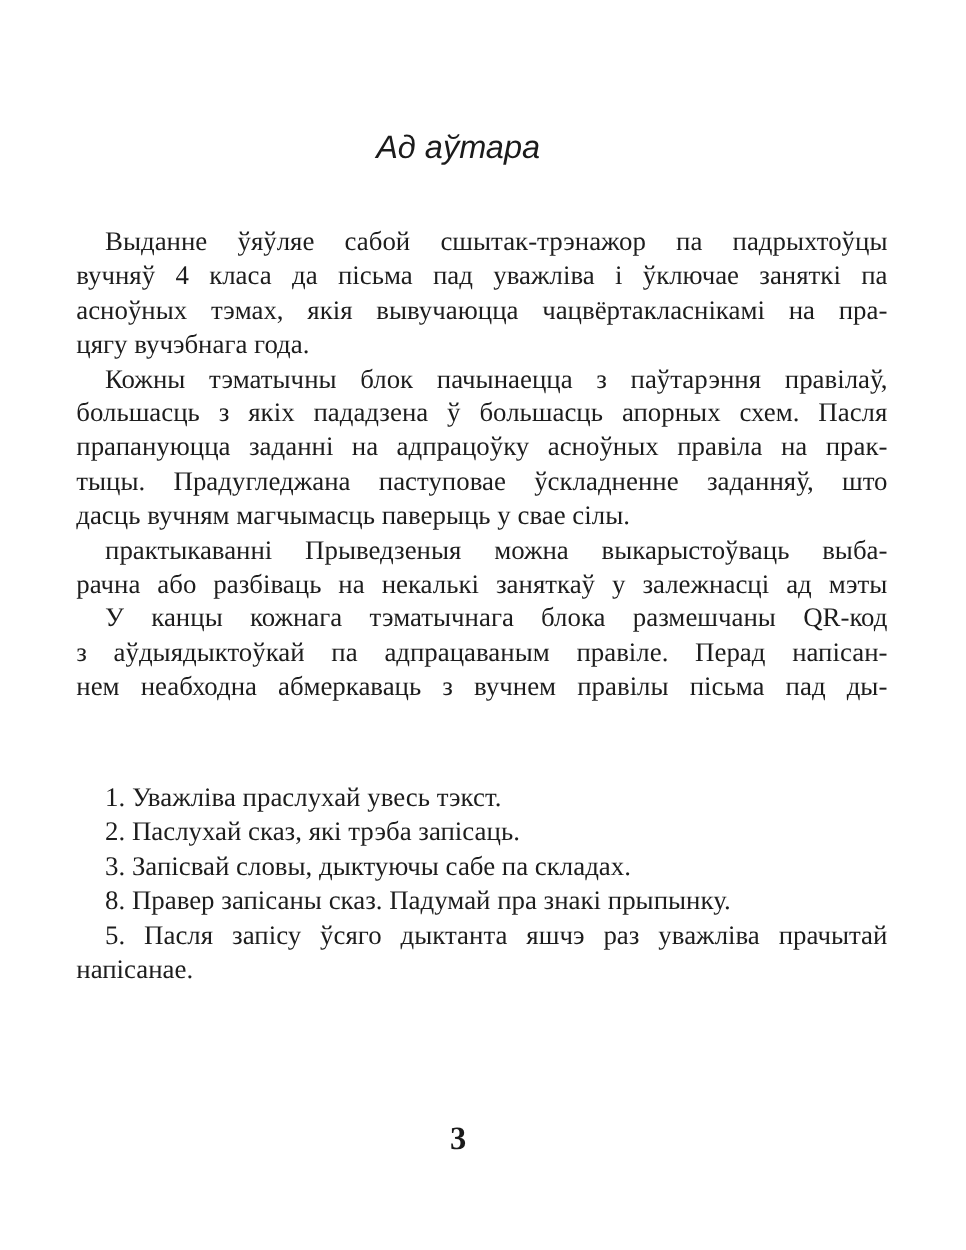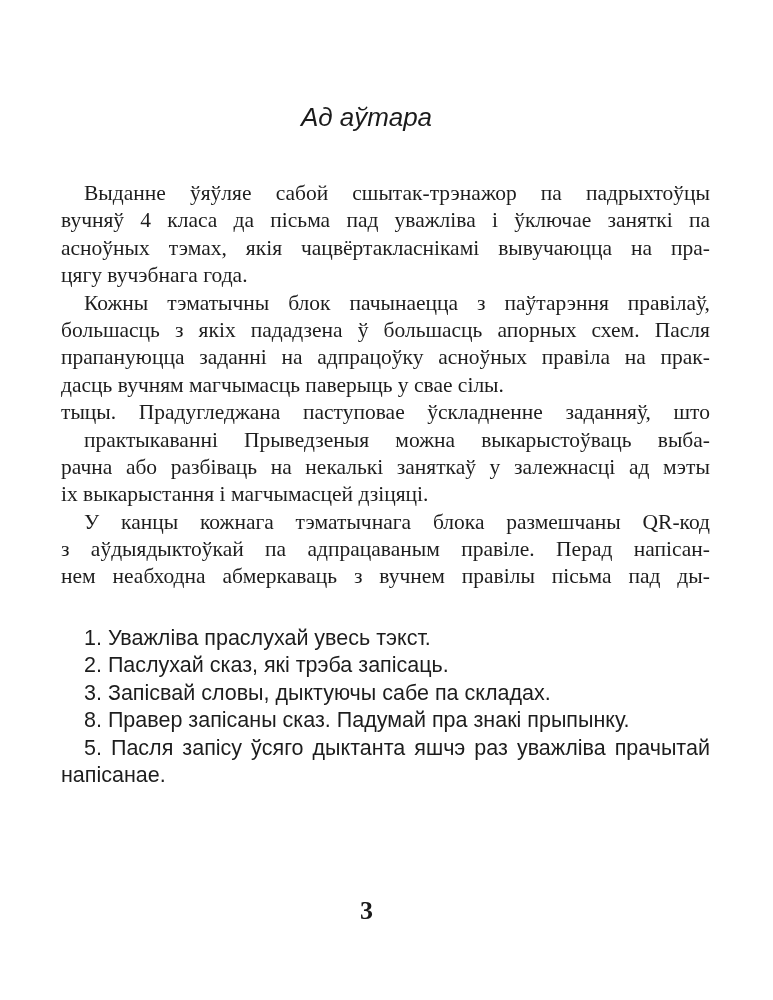--- a/index.html
+++ b/index.html
@@ -36,21 +36,21 @@
     font-size: 21.5px;
     line-height: 27.4px;
     color: #1d1d1d;
     margin-top: 43px;
   }
   .rules {
     position: absolute;
     left: 61px;
     top: 625px;
     width: 649px;
-    font-family: Liberation Sans, sans-serif;
+    font-family: Liberation Serif, serif;
     font-size: 21.5px;
     line-height: 27.4px;
     color: #1d1d1d;
   }
   .ln {
     height: 27.4px;
     white-space: nowrap;
     box-sizing: border-box;
     width: 100%;
   }
@@ -102,22 +102,22 @@
           <span>уважліва</span>
           <span>і</span>
           <span>ўключае</span>
           <span>заняткі</span>
           <span>па</span>
         </div>
       <div class="ln j">
           <span>асноўных</span>
           <span>тэмах,</span>
           <span>якія</span>
+          <span>вывучаюцца</span>
           <span>чацвёртакласнікамі</span>
-          <span>вывучаюцца</span>
           <span>на</span>
           <span>пра-</span>
         </div>
       <div class="ln">цягу вучэбнага года.</div>
     </div>
     <div class="para">
       <div class="ln j ind">
           <span>Кожны</span>
           <span>тэматычны</span>
           <span>блок</span>
@@ -140,29 +140,29 @@
       <div class="ln j">
           <span>прапануюцца</span>
           <span>заданні</span>
           <span>на</span>
           <span>адпрацоўку</span>
           <span>асноўных</span>
           <span>правіла</span>
           <span>на</span>
           <span>прак-</span>
         </div>
-      <div class="ln">дасць вучням магчымасць паверыць у свае сілы.</div>
       <div class="ln j">
           <span>тыцы.</span>
           <span>Прадугледжана</span>
           <span>паступовае</span>
           <span>ўскладненне</span>
           <span>заданняў,</span>
           <span>што</span>
         </div>
+      <div class="ln">дасць вучням магчымасць паверыць у свае сілы.</div>
     </div>
     <div class="para">
       <div class="ln j ind">
           <span>практыкаванні</span>
           <span>Прыведзеныя</span>
           <span>можна</span>
           <span>выкарыстоўваць</span>
           <span>выба-</span>
         </div>
       <div class="ln j">
@@ -170,21 +170,20 @@
           <span>або</span>
           <span>разбіваць</span>
           <span>на</span>
           <span>некалькі</span>
           <span>заняткаў</span>
           <span>у</span>
           <span>залежнасці</span>
           <span>ад</span>
           <span>мэты</span>
         </div>
-      <div class="ln">іх выкарыстання і магчымасцей дзіцяці.</div>
     </div>
     <div class="para">
       <div class="ln j ind">
           <span>У</span>
           <span>канцы</span>
           <span>кожнага</span>
           <span>тэматычнага</span>
           <span>блока</span>
           <span>размешчаны</span>
           <span>QR-код</span>

